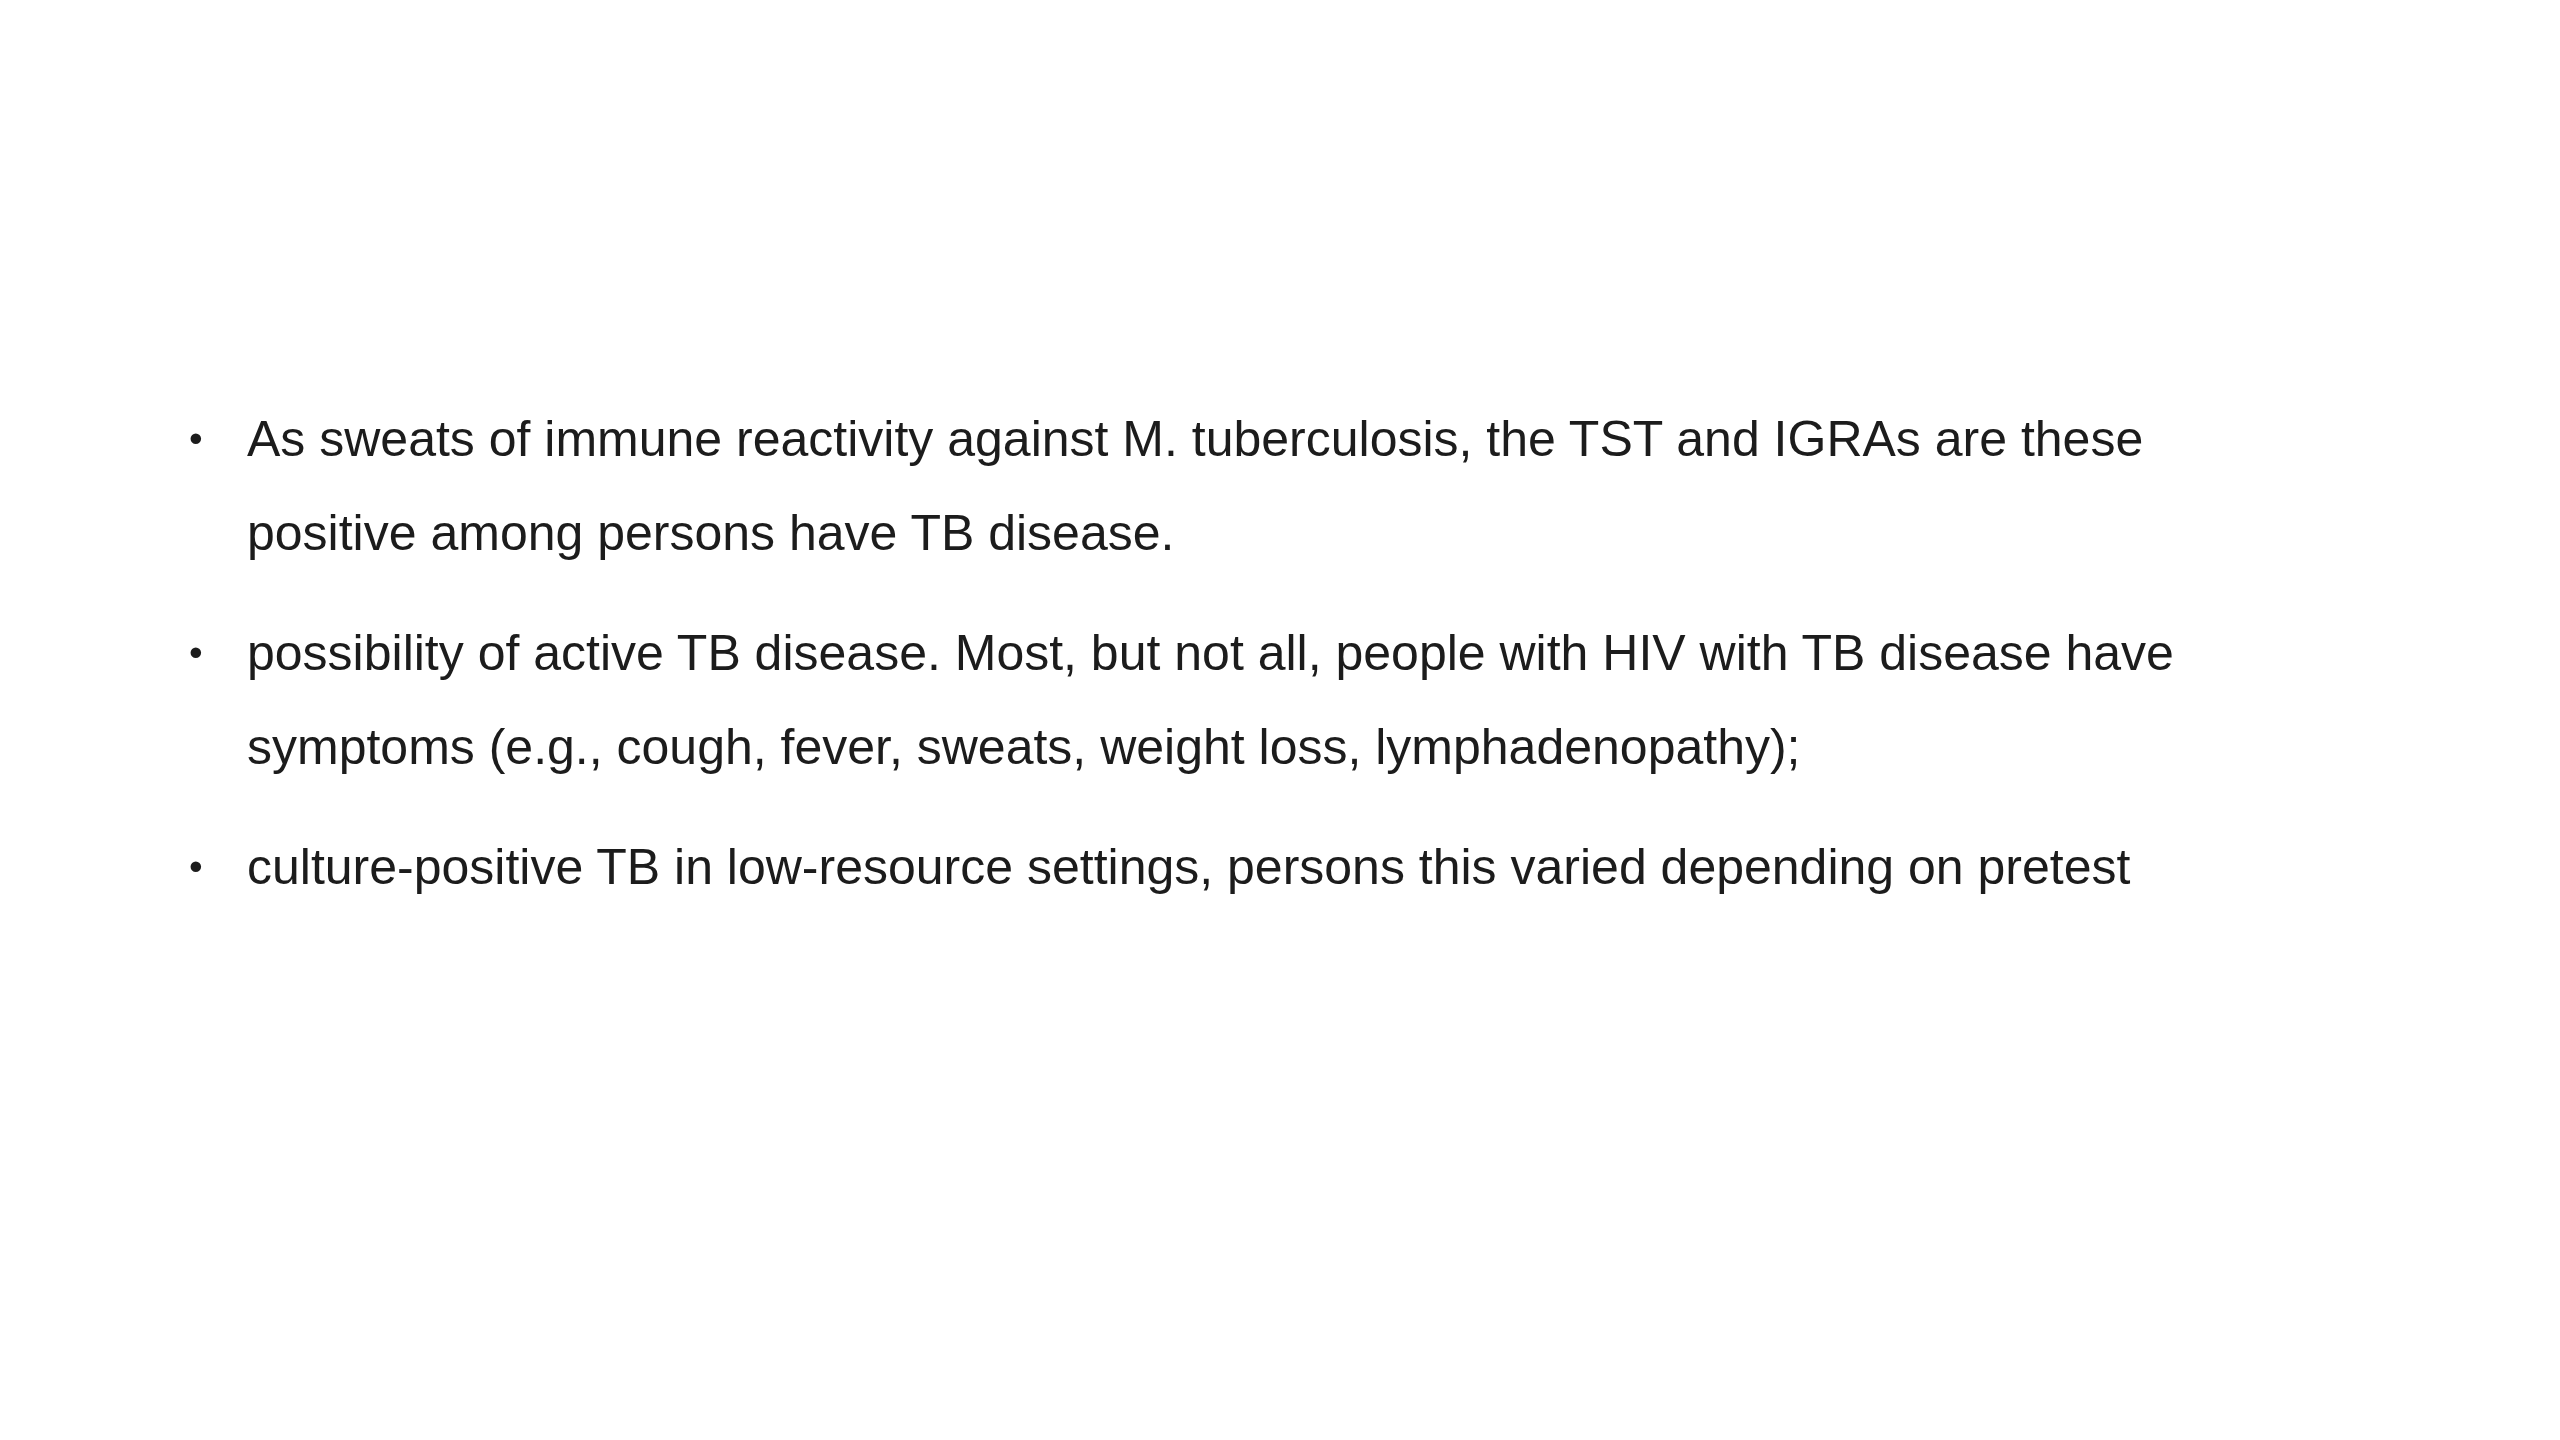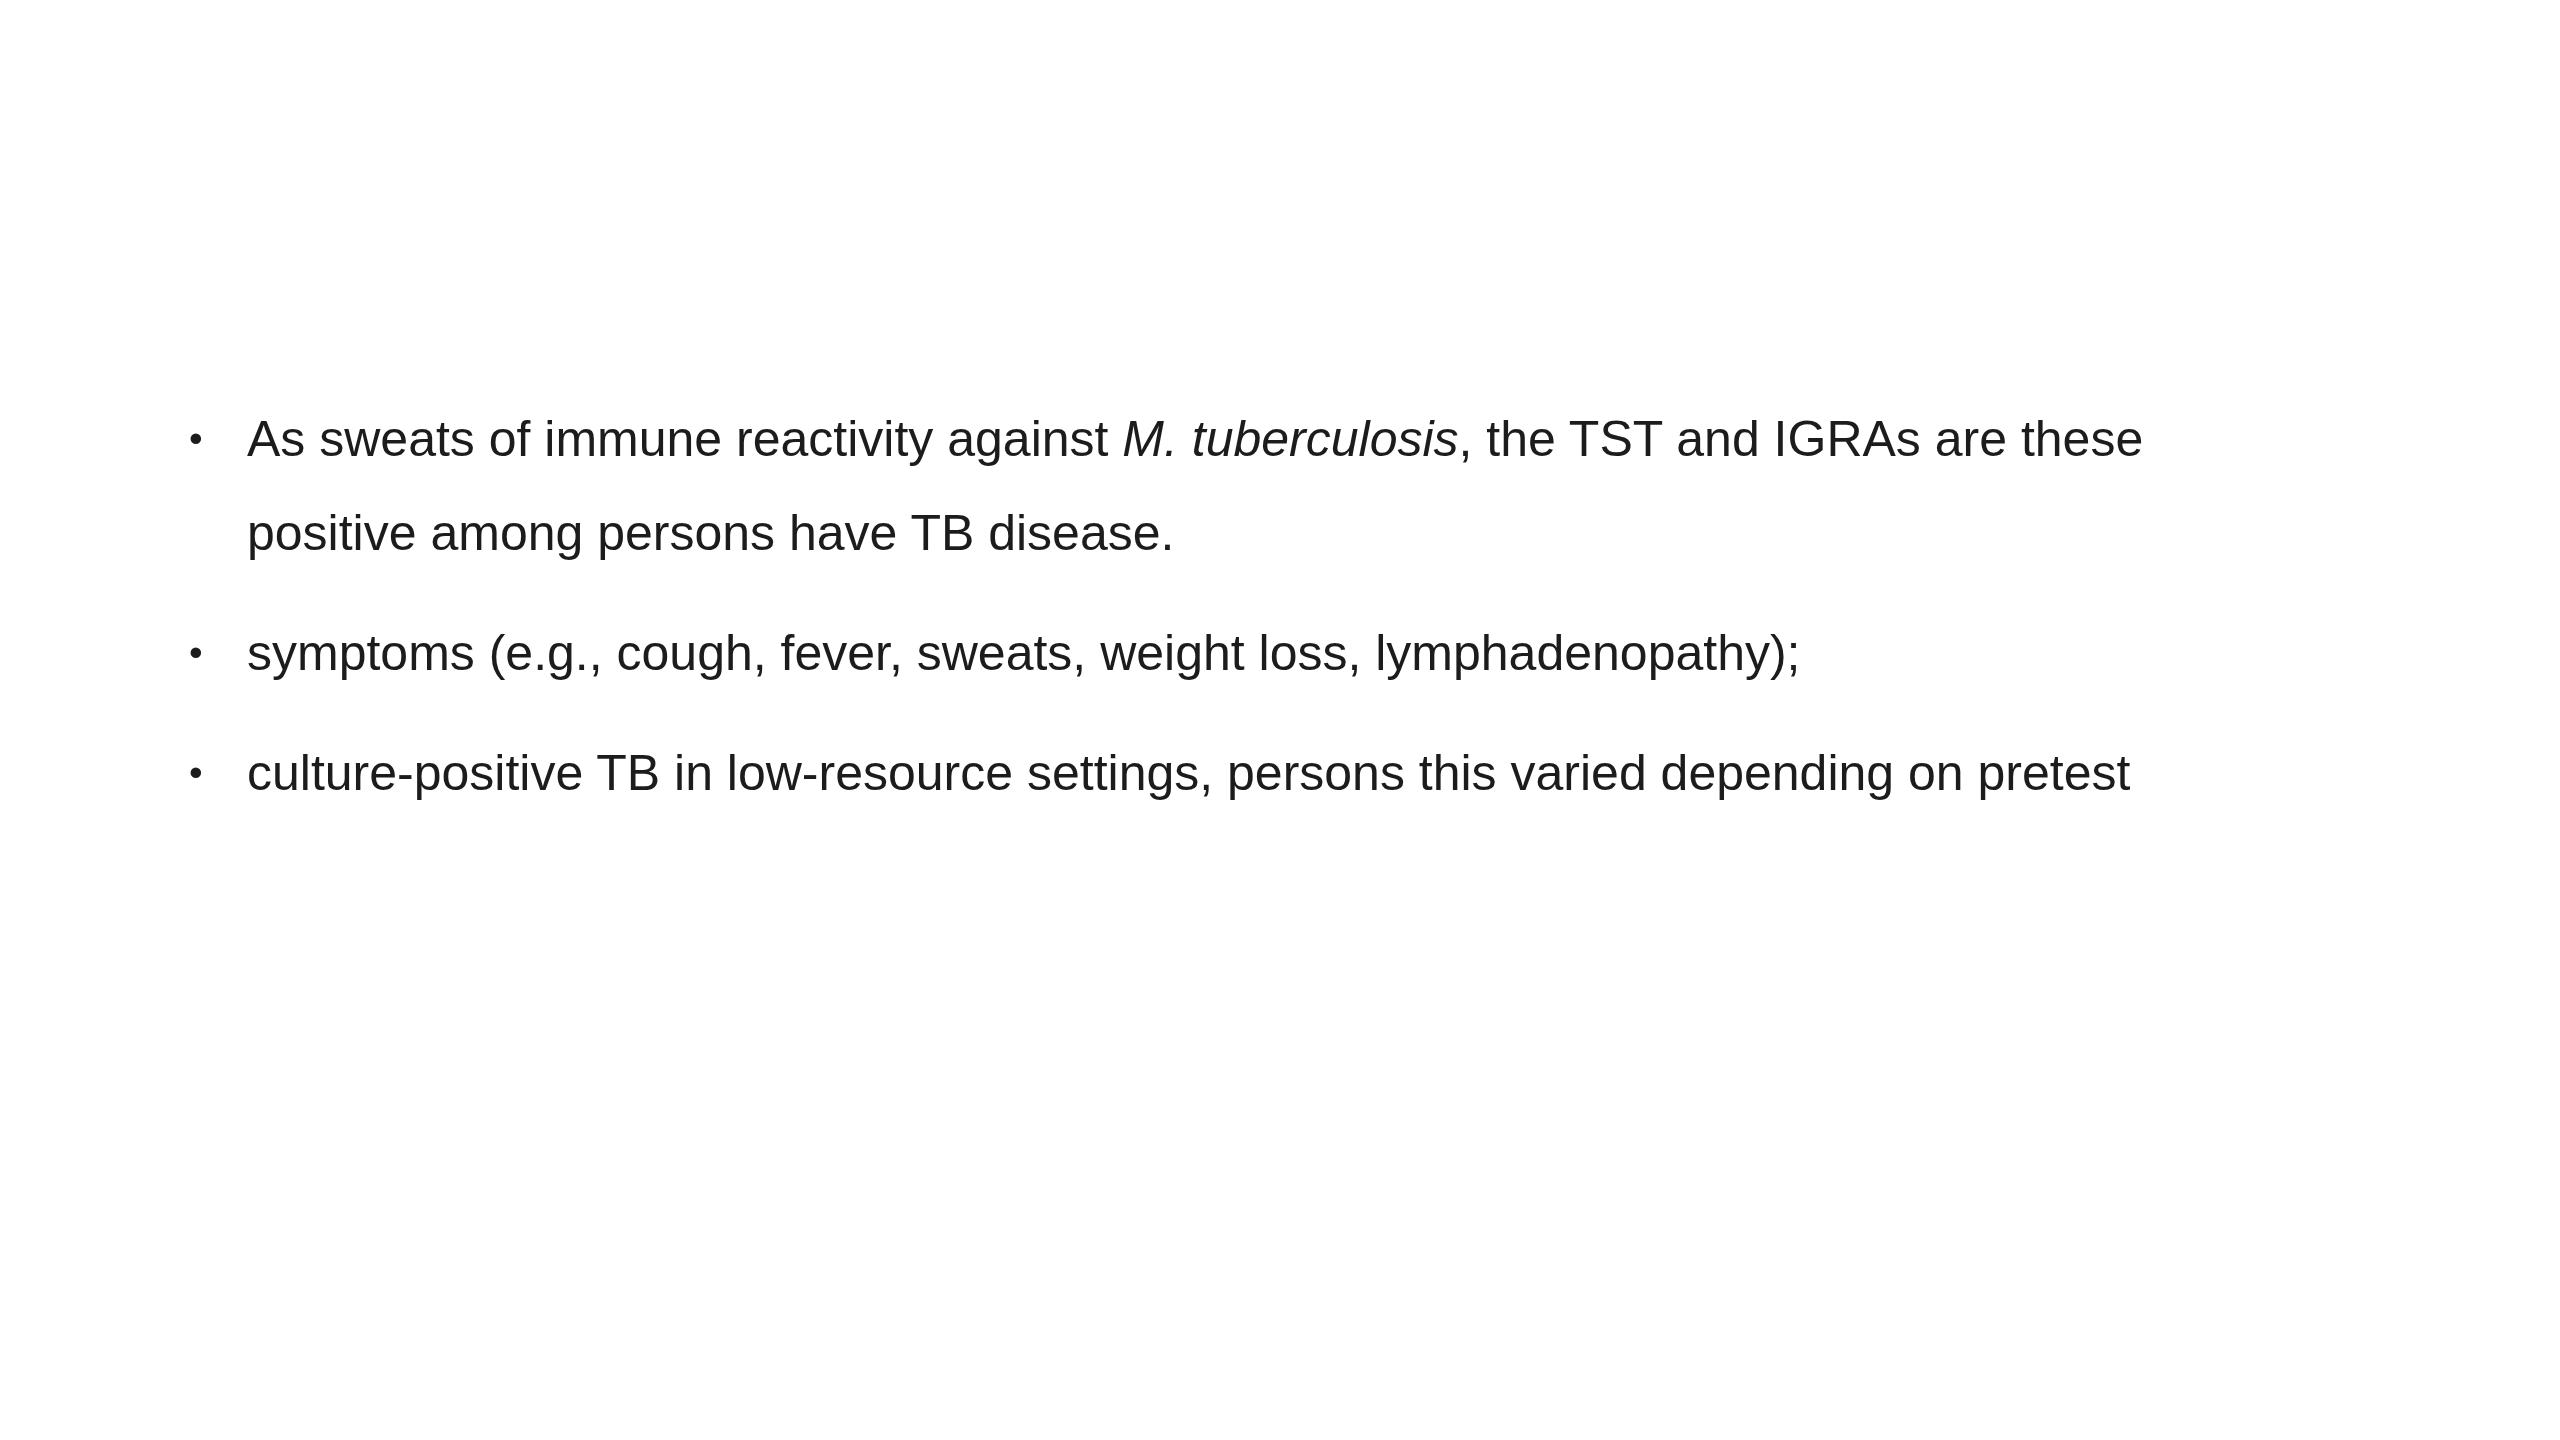--- a/index.html
+++ b/index.html
@@ -45,40 +45,40 @@
   }
   .bullet-text {
     flex: 1 1 auto;
     min-width: 0;
   }
   .line {
     display: block;
     white-space: nowrap;
   }
   .seg-italic {
-    font-style: italic;
   }
 </style>
 </head>
 <body>
 
 <div class="slide">
   <ul class="bullet-list">
 
     <li class="bullet-item">
       <span class="bullet-marker">•</span>
       <span class="bullet-text">
         <span class="line"><span>As sweats of immune reactivity against </span><span class="seg-italic">M. tuberculosis</span><span>, the TST and IGRAs are these</span></span>
         <span class="line"><span>positive among persons have TB disease.</span></span>
       </span>
     </li>
 
     <li class="bullet-item">
       <span class="bullet-marker">•</span>
       <span class="bullet-text">
+        <span class="line"><span>possibility of active TB disease. Most, but not all, people with HIV with TB disease have</span></span>
         <span class="line"><span>symptoms (e.g., cough, fever, sweats, weight loss, lymphadenopathy);</span></span>
       </span>
     </li>
 
     <li class="bullet-item">
       <span class="bullet-marker">•</span>
       <span class="bullet-text">
         <span class="line"><span>culture-positive TB in low-resource settings, persons this varied depending on pretest</span></span>
       </span>
     </li>

